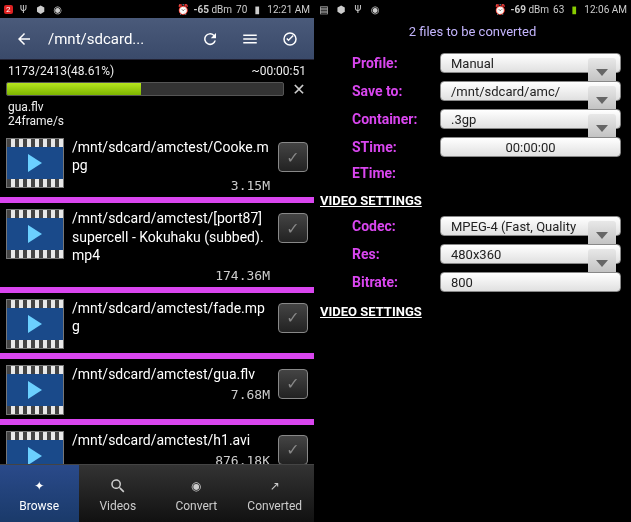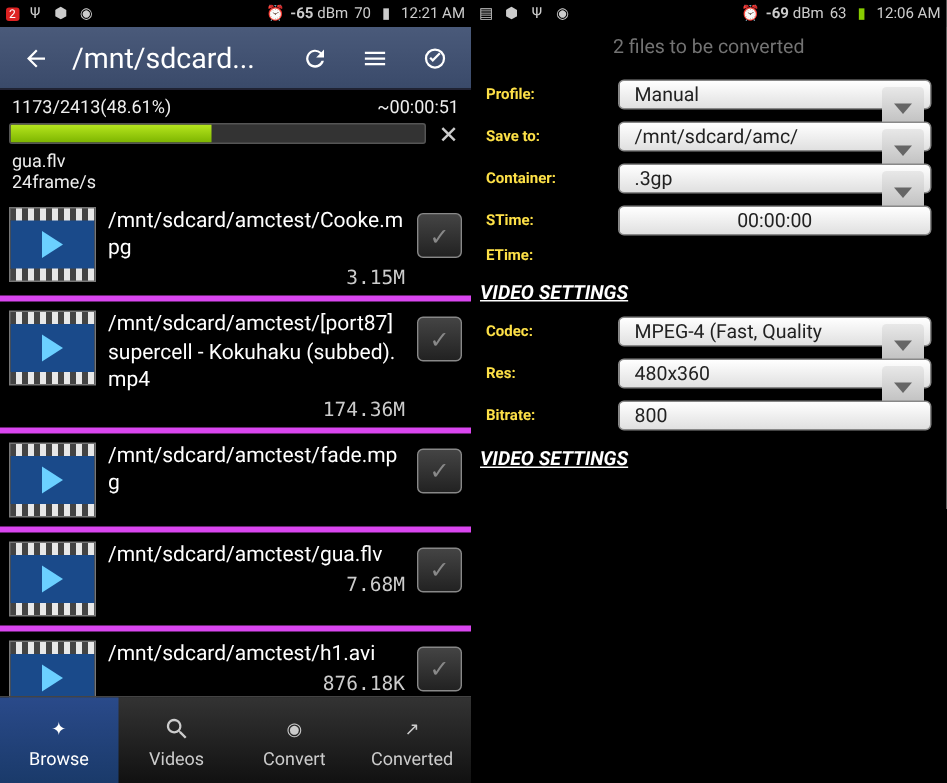--- a/index.html
+++ b/index.html
@@ -10,53 +10,53 @@
   .phone-right { width:317px; }
   
   .statusbar { height:18px; background:#000; display:flex; align-items:center; padding:0 4px; font-size:10px; color:#ccc; }
   .statusbar .sb-left { display:flex; gap:5px; align-items:center; }
   .statusbar .sb-right { margin-left:auto; display:flex; gap:4px; align-items:center; }
   .sb-icon { width:12px; height:12px; display:flex; align-items:center; justify-content:center; }
   .sb-red { background:#d22; color:#fff; font-size:8px; border-radius:2px; padding:0 2px; }
   
   .toolbar { height:42px; background:linear-gradient(#4a5a7a,#3a4a6a); display:flex; align-items:center; padding:0 4px; border-bottom:1px solid #223; }
   .tool-btn { width:40px; height:36px; display:flex; align-items:center; justify-content:center; color:#fff; }
-  .tool-path { flex:1; color:#fff; font-size:19px; padding:0 4px; overflow:hidden; white-space:nowrap; }
+  .tool-path { flex:1; color:#fff; font-size:15px; padding:0 4px; overflow:hidden; white-space:nowrap; }
   
   .progress-row { display:flex; justify-content:space-between; padding:4px 8px 2px; font-size:12px; color:#eee; }
   .progress-bar-wrap { display:flex; align-items:center; padding:0 6px; gap:6px; }
   .progress-bar { flex:1; height:14px; background:#333; border:1px solid #555; border-radius:2px; overflow:hidden; }
   .progress-fill { height:100%; background:linear-gradient(#b6e61e,#7db500); width:48.61%; }
   .progress-x { width:18px; height:18px; color:#ccc; font-size:16px; text-align:center; }
   .cur-row { display:flex; justify-content:space-between; padding:2px 8px 4px; font-size:12px; color:#eee;flex-direction:column; }
-  .file-item { display:flex; align-items:flex-start; padding:6px 6px 4px; border-bottom:4px solid #d946ef; min-height:66px; }
+  .file-item { display:flex; align-items:flex-start; padding:6px 6px 4px; border-bottom:6px solid #d946ef; min-height:66px; }
   .thumb { width:58px; height:50px; background:linear-gradient(#e8e8e8 0%,#e8e8e8 16%,#1a4a8a 16%,#1a4a8a 84%,#e8e8e8 84%); border:1px solid #777; position:relative; flex-shrink:0; }
   .thumb:before,.thumb:after{content:"";position:absolute;left:0;right:0;height:8px;background-image:repeating-linear-gradient(90deg,#444 0,#444 4px,#e8e8e8 4px,#e8e8e8 8px);}
   .thumb:before{top:0;} .thumb:after{bottom:0;}
   .thumb .play { position:absolute; top:50%; left:50%; transform:translate(-50%,-50%); width:0;height:0;border-left:14px solid #6bd0ff;border-top:9px solid transparent;border-bottom:9px solid transparent; }
   .file-info { flex:1; padding:0 8px; font-size:14px; color:#fff; }
   .file-path { line-height:1.3; word-break:break-all; }
   .file-size { text-align:right; color:#ccc; font-size:13px; margin-top:4px; font-family:monospace; }
   .check { width:30px; height:30px; border:1px solid #888; border-radius:4px; background:linear-gradient(#444,#222); display:flex; align-items:center; justify-content:center; color:#888; font-size:16px; flex-shrink:0; margin-top:4px; }
   
   .bottom-tabs { position:absolute; bottom:0; left:0; right:0; height:58px; background:linear-gradient(#333,#111); display:flex; border-top:1px solid #444; }
   .tab { flex:1; display:flex; flex-direction:column; align-items:center; justify-content:center; color:#ccc; font-size:12px; gap:2px; }
   .tab.active { background:linear-gradient(#2a4a8a,#1a3a6a); color:#fff; }
   .tab-icon { width:22px; height:22px; display:flex; align-items:center; justify-content:center; }
   .file-scroll { height:352px; overflow:hidden; }
   
-  .conv-header { text-align:center; padding:6px 0 10px; font-size:13px; color:#737373; }
+  .conv-header { text-align:center; padding:6px 0 10px; font-size:13px; color:#c4b5fd; }
   .form-row { display:flex; align-items:center; padding:4px 10px; gap:8px; }
-  .form-label { width:80px; font-size:10px; color:#fde047; font-weight:bold; }
+  .form-label { width:80px; font-size:14px; color:#d946ef; font-weight:bold;margin-left:28px; }
   .form-control { flex:1; height:20px; background:linear-gradient(#fff,#e0e0e0); border:1px solid #888; border-radius:4px; display:flex; align-items:center; padding:0 10px; color:#222; font-size:13px; position:relative; }
   .form-control.sel { padding-right:36px; }
   .dropdown-arrow { position:absolute; right:4px; top:4px; width:28px; height:28px; background:linear-gradient(#e8e8e8,#bbb); border-radius:3px; display:flex; align-items:center; justify-content:center; }
   .dropdown-arrow:after { content:""; width:0; height:0; border-left:6px solid transparent; border-right:6px solid transparent; border-top:7px solid #666; }
   .form-control.center { justify-content:center; }
-  .section-title { font-size:13px; font-weight:bold; color:#fff; padding:8px 6px 4px; text-decoration:underline;font-style:italic; }
+  .section-title { font-size:13px; font-weight:bold; color:#fff; padding:8px 6px 4px; text-decoration:underline; }
   .right-body { height:504px; overflow:hidden; }
 </style>
 </head>
 <body>
 
 <div class="phones">
 
   <div class="phone phone-left">
     <div class="statusbar">
       <div class="sb-left">

